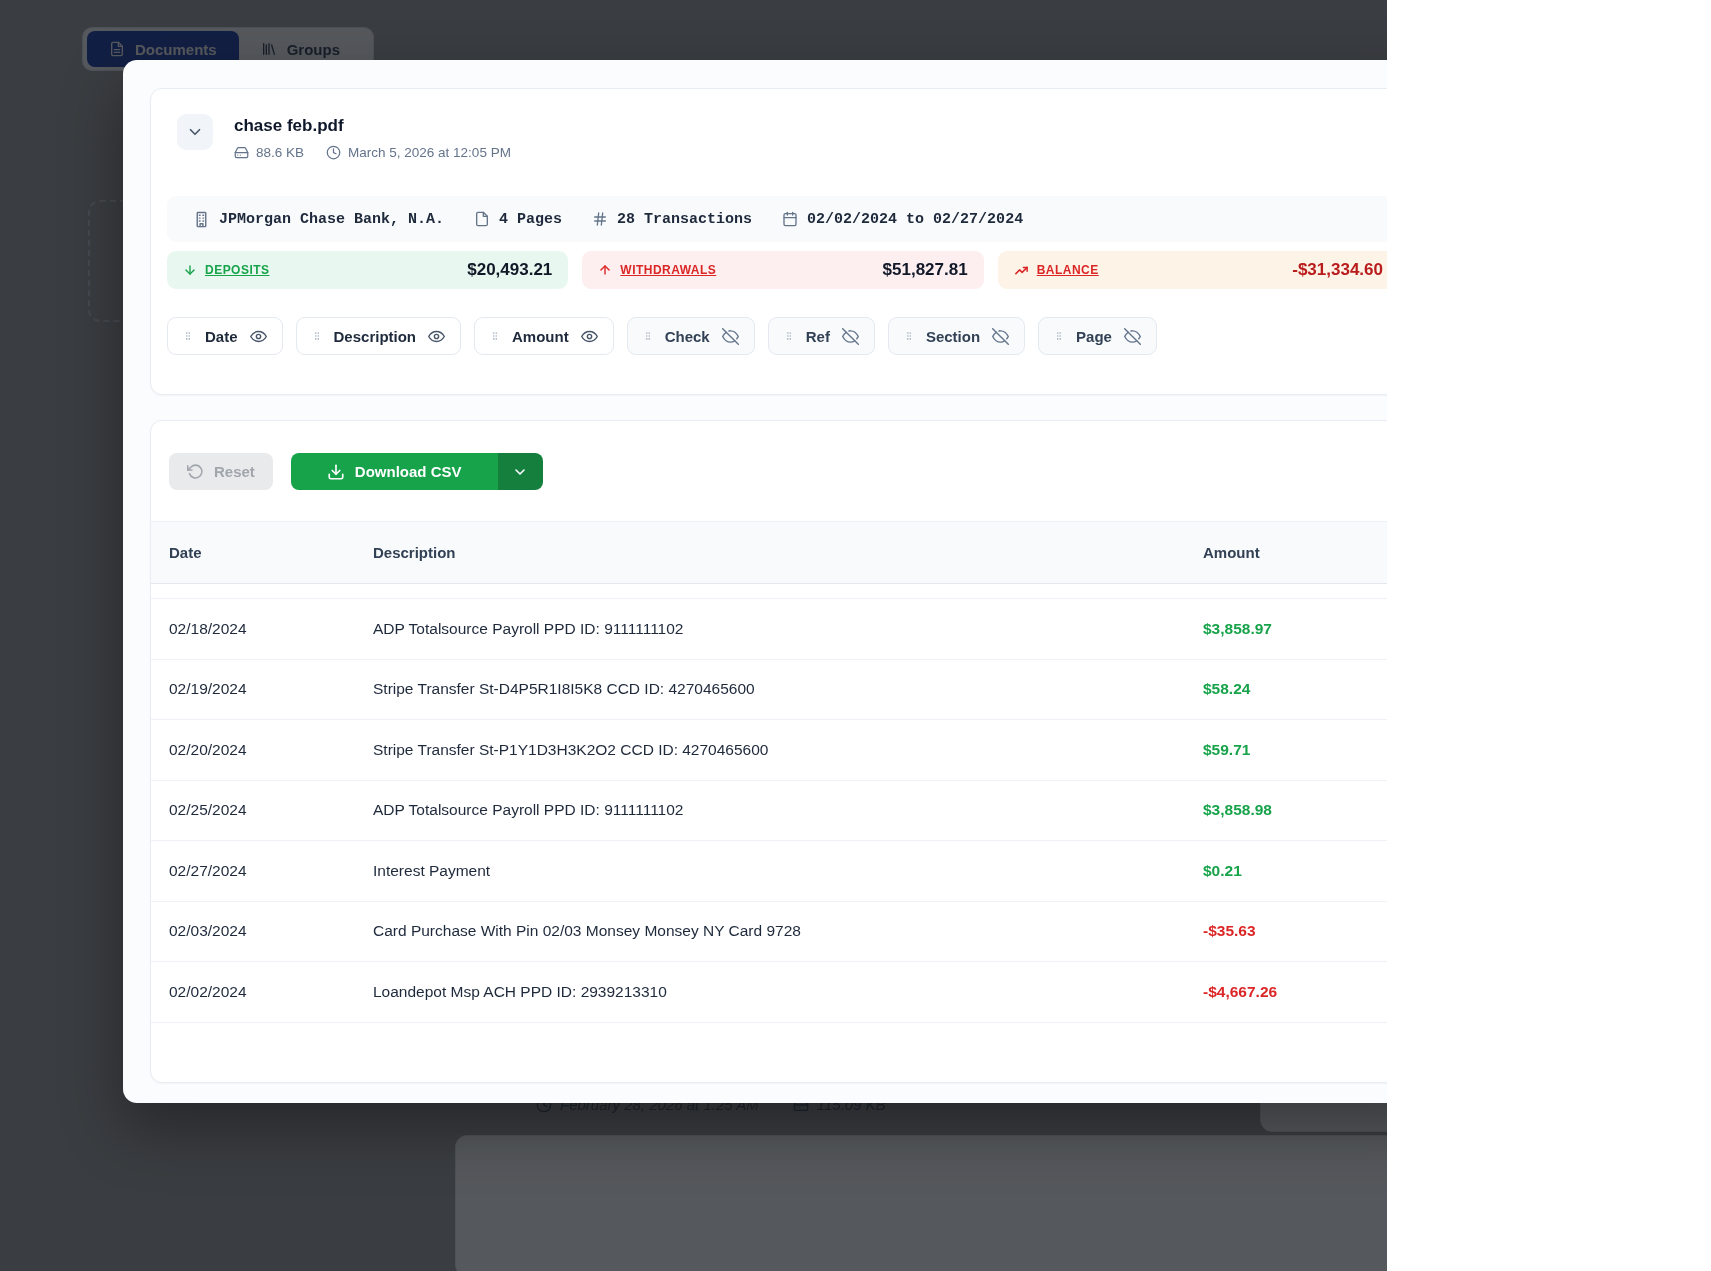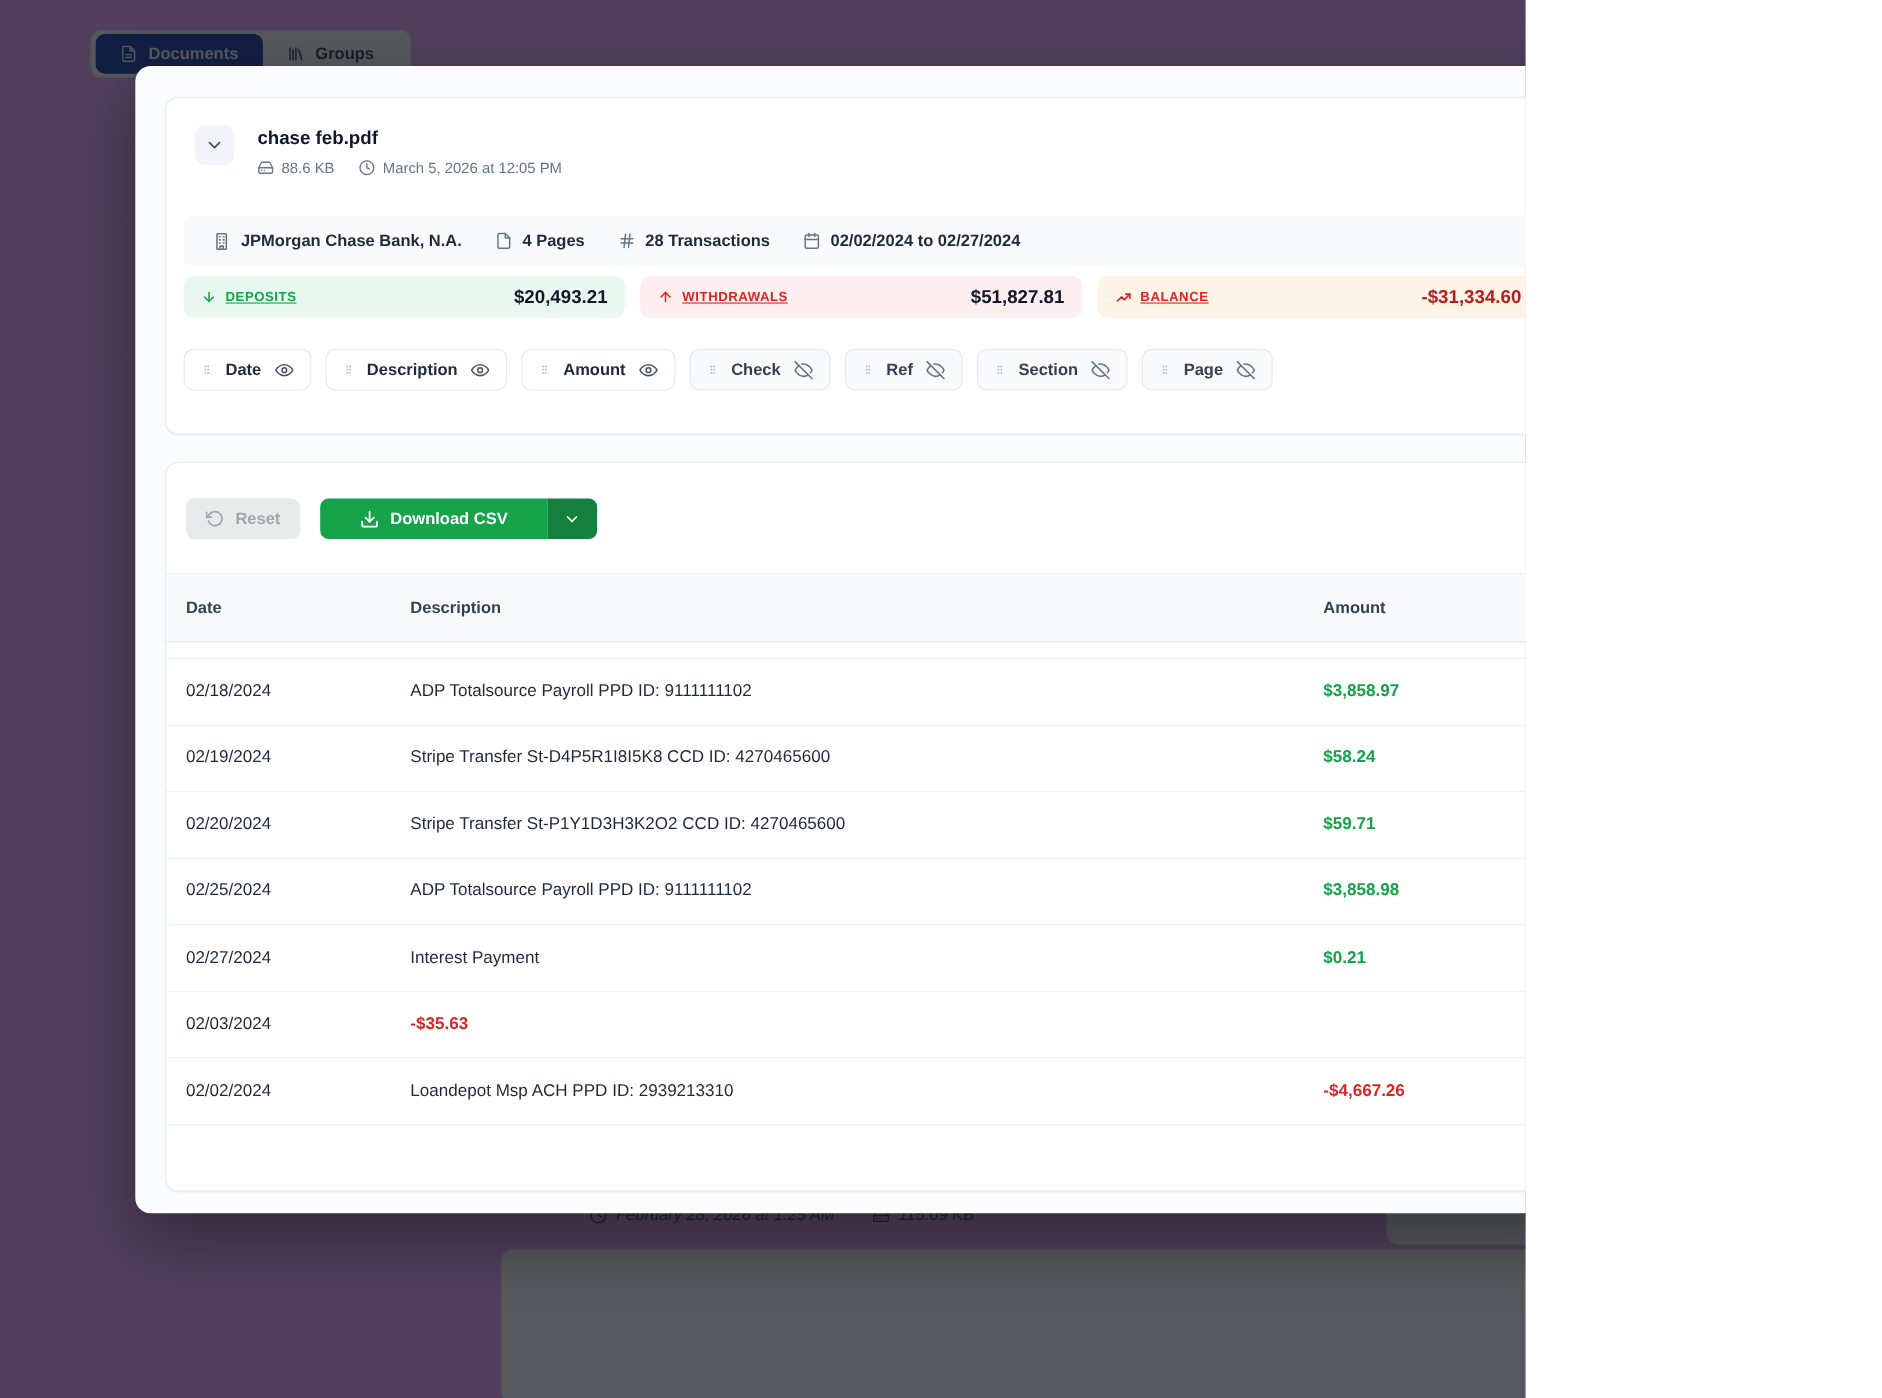--- a/index.html
+++ b/index.html
@@ -1,17 +1,17 @@
 <!DOCTYPE html>
 <html><head>
 <meta charset="utf-8">
 <style>
   html,body{margin:0;padding:0;}
   .stage{position:relative;width:1387px;height:1271px;overflow:hidden;
-         background:#f0abfc;font-family:"Liberation Sans",sans-serif;color:#1e293b;}
+         background:#a3a3a3;font-family:"Liberation Sans",sans-serif;color:#1e293b;}
   svg{display:block;}
 
   
   .bg-layer{position:absolute;inset:0;}
   .tabs-bar{position:absolute;left:82px;top:27px;width:292px;height:44px;background:#fff;
             border:1px solid #e2e8f0;border-radius:10px;display:flex;align-items:center;padding:0 4px;box-sizing:border-box;}
   .tab{display:flex;align-items:center;gap:10px;height:36px;padding:0 22px;border-radius:8px;
        font-size:15px;font-weight:700;color:#334155;}
   .tab.active{background:#1e40af;color:#fff;}
   .bg-dashed{position:absolute;left:88px;top:200px;width:160px;height:118px;border:2px dashed #c3cbd6;border-radius:12px;}
@@ -43,21 +43,21 @@
   
   .file-head{position:absolute;left:26px;top:25px;display:flex;align-items:flex-start;gap:21px;}
   .collapse-btn{width:36px;height:36px;border-radius:9px;background:#f1f5f9;display:flex;align-items:center;justify-content:center;color:#475569;}
   .file-title{font-size:17px;font-weight:700;color:#0f172a;line-height:1.2;margin-top:2px;}
   .file-sub{display:flex;align-items:center;gap:22px;margin-top:9px;font-size:13.5px;color:#64748b;}
   .file-sub .seg{display:flex;align-items:center;gap:7px;}
 
   
   .meta-bar{position:absolute;left:16px;top:107px;width:1232px;height:46px;background:#f8fafc;border-radius:9px;
             display:flex;align-items:center;gap:30px;padding:0 26px;box-sizing:border-box;}
-  .meta-item{display:flex;align-items:center;gap:9px;font-size:15px;font-weight:600;color:#1e293b;}
+  .meta-item{display:flex;align-items:center;gap:9px;font-size:15px;font-weight:600;color:#1e293b;font-family:Liberation Mono, monospace;}
   .meta-item .micon{color:#64748b;}
 
   
   .stats-row{position:absolute;left:16px;top:162px;width:1232px;display:flex;gap:14px;}
   .stat{flex:1;height:38px;border-radius:9px;display:flex;align-items:center;padding:0 16px;box-sizing:border-box;}
   .stat .lab{display:flex;align-items:flex-start;gap:8px;font-size:12px;font-weight:700;letter-spacing:.04em;text-decoration:underline;}
   .stat .val{margin-left:auto;font-size:17px;font-weight:700;color:#111827;}
   .stat.deposits{background:#e8f8f0;}
   .stat.deposits .lab{color:#16a34a;}
   .stat.withdrawals{background:#fdeeef;}
@@ -555,20 +555,21 @@
               <div>ADP Totalsource Payroll PPD ID: 9111111102</div>
               <div class="amt credit">$3,858.98</div>
             </div>
             <div class="trow">
               <div>02/27/2024</div>
               <div>Interest Payment</div>
               <div class="amt credit">$0.21</div>
             </div>
             <div class="trow">
               <div>02/03/2024</div>
+              <div>Card Purchase With Pin 02/03 Monsey Monsey NY Card 9728</div>
               <div class="amt debit">-$35.63</div>
             </div>
             <div class="trow">
               <div>02/02/2024</div>
               <div>Loandepot Msp ACH PPD ID: 2939213310</div>
               <div class="amt debit">-$4,667.26</div>
             </div>
           </div>
       </div>
 

